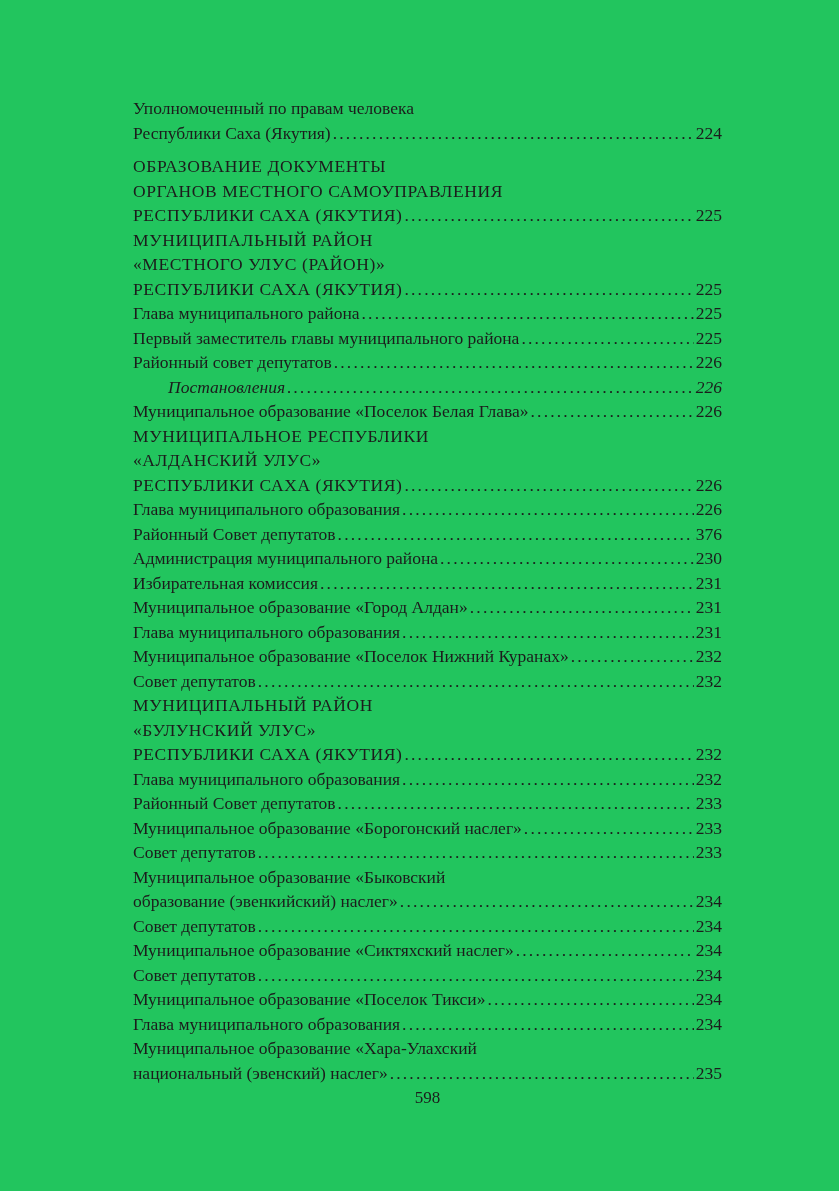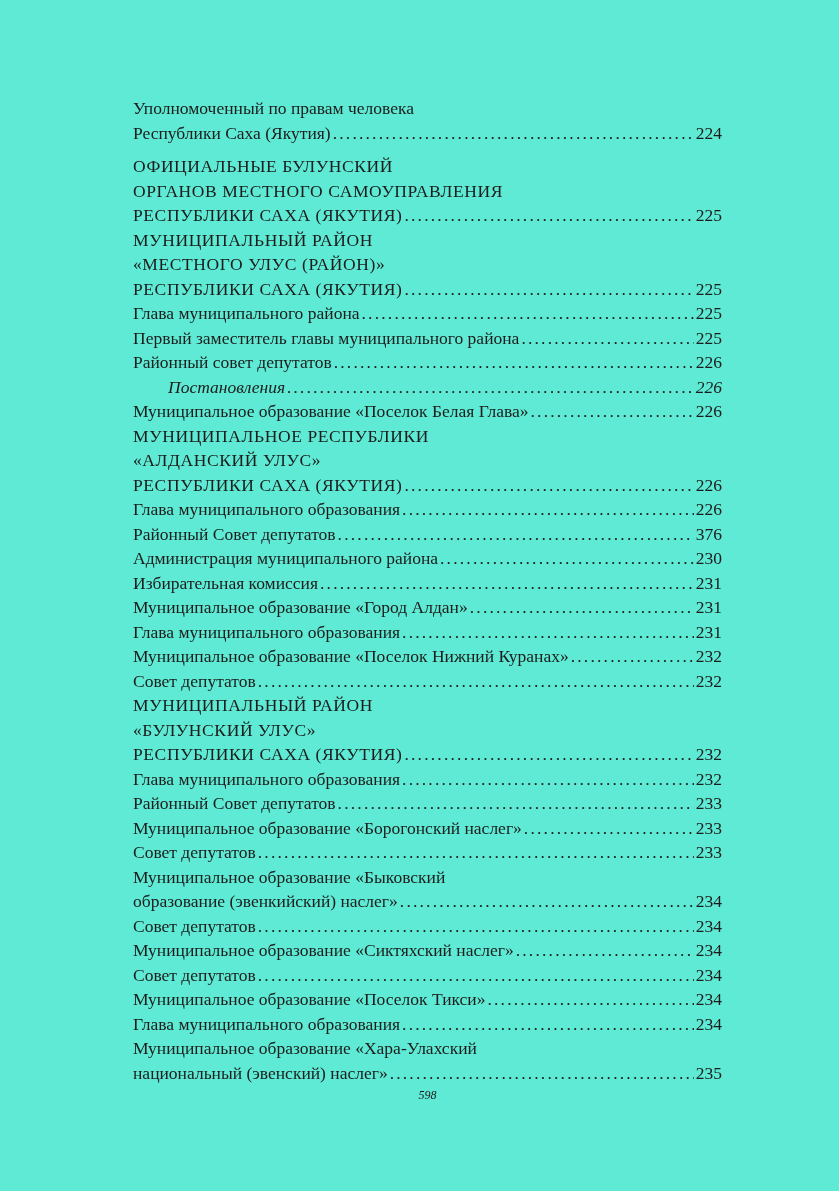--- a/index.html
+++ b/index.html
@@ -4,21 +4,21 @@
 <style>
   html, body {
     margin: 0;
     padding: 0;
     background: #ffffff;
   }
   .sheet {
     position: relative;
     width: 839px;
     height: 1191px;
-    background: #5eead4;
+    background: #22c55e;
     color: #1c1c1c;
     font-family: "Liberation Serif", serif;
     font-size: 17.5px;
     overflow: hidden;
   }
   .toc {
     position: absolute;
     left: 133px;
     top: 96px;
     width: 589px;
@@ -46,41 +46,40 @@
     letter-spacing: 2.2px;
   }
   .pageno { flex: 0 0 auto; }
   .entry.nopage .dots::after { content: ""; }
   .folio {
     position: absolute;
     left: 133px;
     width: 589px;
     top: 1088px;
     text-align: center;
-    font-size: 12px;
-    font-style: italic;
+    font-size: 17px;
   }
 </style>
 </head>
 <body>
 
 <div class="sheet">
   <div class="toc">
       <div class="entry nopage">
     <span class="text">Уполномоченный по правам человека</span>
     <span class="dots"></span>
     <span class="pageno"></span>
   </div>
       <div class="entry">
     <span class="text">Республики Саха (Якутия)</span>
     <span class="dots"></span>
     <span class="pageno">224</span>
   </div>
       <div class="entry caps nopage gap">
-    <span class="text">ОФИЦИАЛЬНЫЕ БУЛУНСКИЙ</span>
+    <span class="text">ОБРАЗОВАНИЕ ДОКУМЕНТЫ</span>
     <span class="dots"></span>
     <span class="pageno"></span>
   </div>
       <div class="entry caps nopage">
     <span class="text">ОРГАНОВ МЕСТНОГО САМОУПРАВЛЕНИЯ</span>
     <span class="dots"></span>
     <span class="pageno"></span>
   </div>
       <div class="entry caps">
     <span class="text">РЕСПУБЛИКИ САХА (ЯКУТИЯ)</span>

